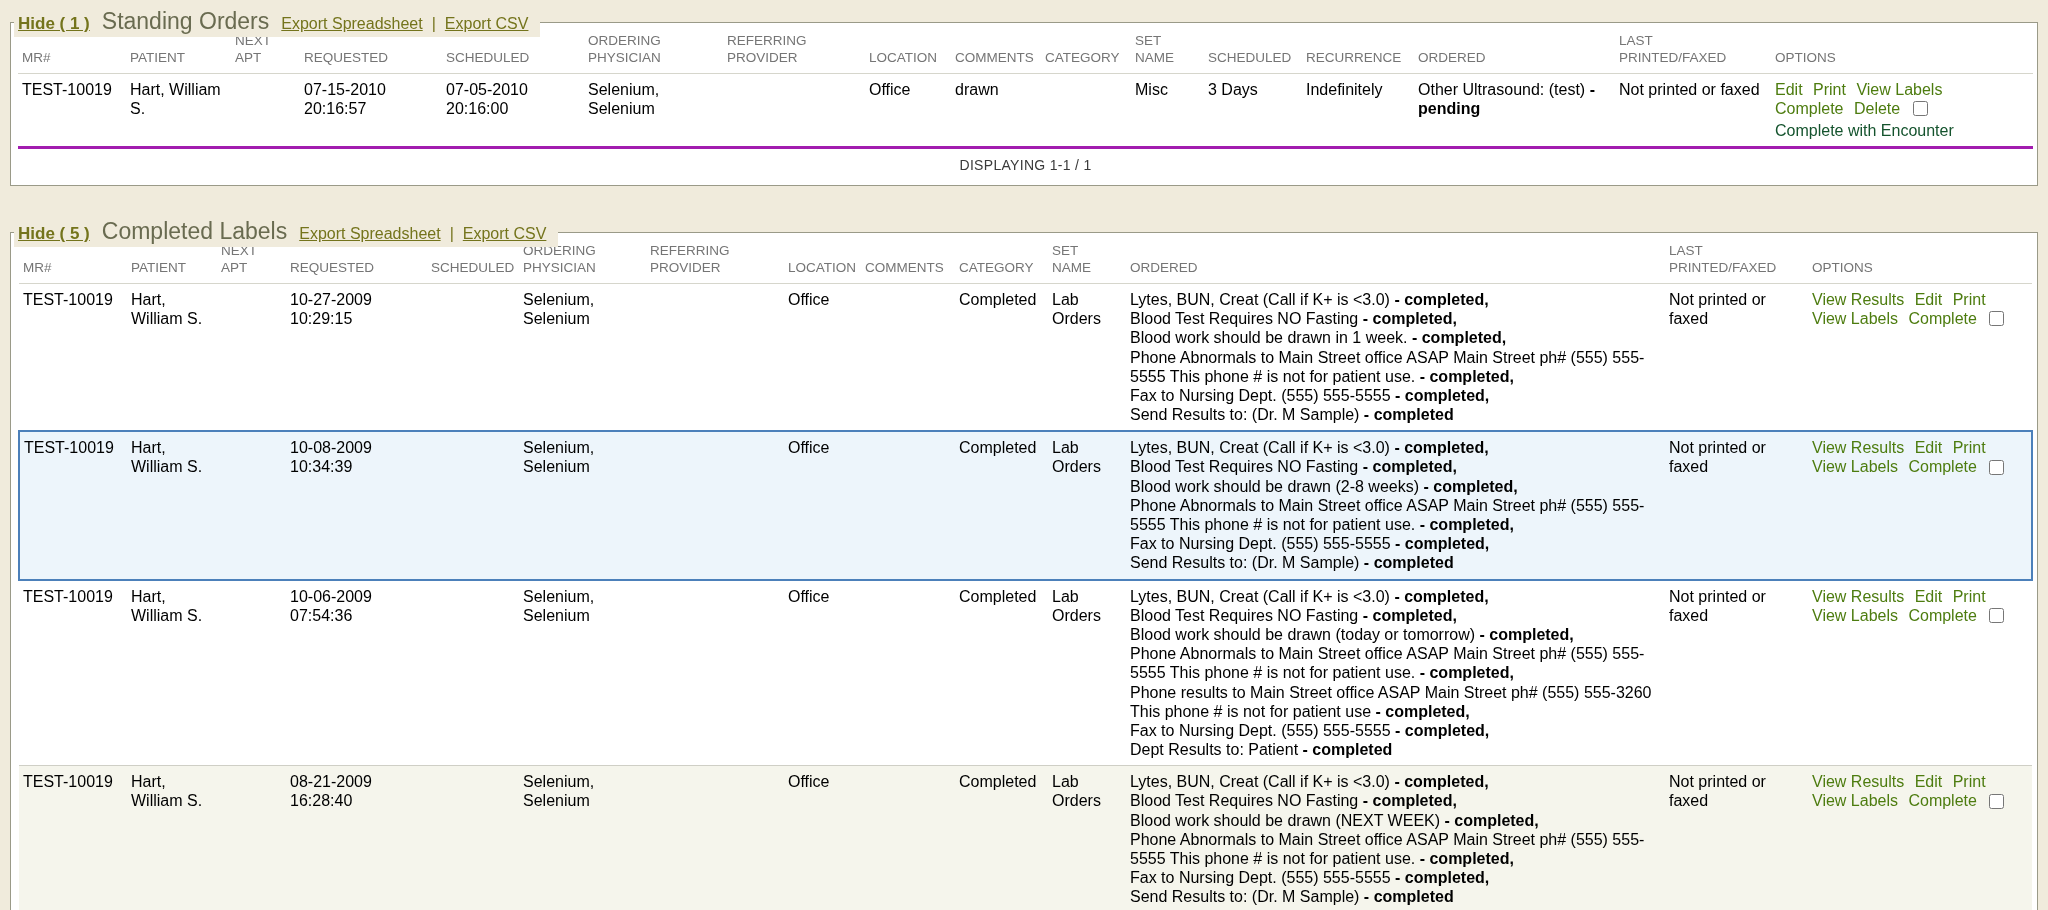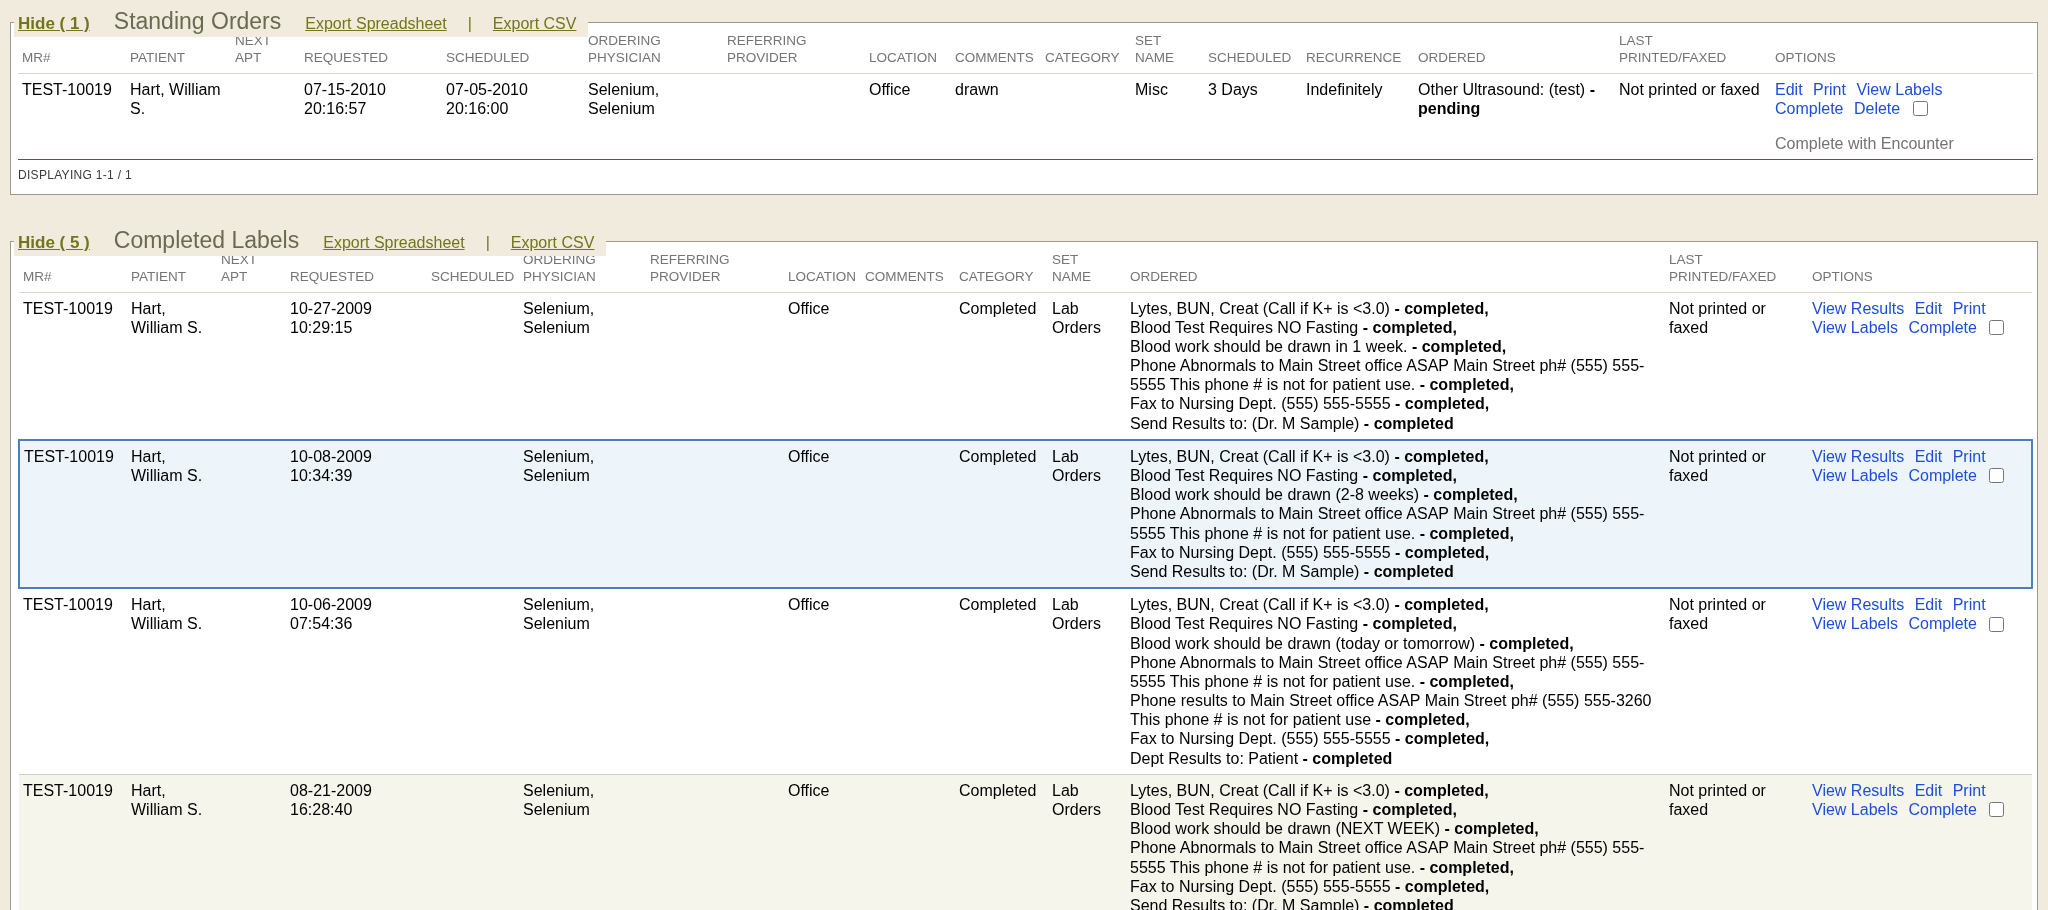--- a/index.html
+++ b/index.html
@@ -3,45 +3,45 @@
 <meta charset="utf-8">
 <style>
   *{box-sizing:border-box;margin:0;padding:0}
   html,body{width:2048px;height:910px;overflow:hidden}
   body{background:#f0ebdc;font-family:"Liberation Sans","DejaVu Sans",sans-serif;font-size:16px;color:#000}
 
   .section{position:relative;margin:0 10px;border:1px solid #9a9a88;background:#fff;padding:4px 7px 6px}
   .section.standing{margin-top:22px}
   .section.completed{margin-top:46px}
 
-  .legend{position:absolute;top:-15px;left:3px;background:#f0ebdc;padding:0 12px 2px 4px;display:flex;align-items:baseline;gap:21px;white-space:nowrap}
+  .legend{position:absolute;top:-15px;left:3px;background:#f0ebdc;padding:0 12px 2px 4px;display:flex;align-items:baseline;gap:9px;white-space:nowrap}
   .legend a{color:#74741c;text-decoration:underline;cursor:pointer}
   .hide-link{font-weight:bold;font-size:17px}
   .section-title{font-size:23px;color:#696b50;margin:0 3px}
   .export-link{font-size:16px}
   .pipe{color:#74741c}
 
   table.orders{width:100%;border-collapse:collapse;table-layout:fixed}
   th{font-size:13.5px;color:#757575;font-weight:400;text-align:left;vertical-align:bottom;
      padding:6px 8px 6px 4px;white-space:pre-line;line-height:1.25;border-bottom:1px solid #d6d6cc}
   th.sortable{cursor:pointer}
   td{vertical-align:top;padding:6px 8px 6px 4px;line-height:1.2;word-wrap:break-word;overflow-wrap:break-word}
   tbody tr+tr td{border-top:1px solid #cfcfc6}
   tbody tr.alt td{background:#f5f5ec}
   tbody tr.highlight td{background:#edf5fb;border-top:2px solid #4c80ba;border-bottom:2px solid #4c80ba}
   tbody tr.highlight td:first-child{border-left:2px solid #4c80ba}
   tbody tr.highlight td:last-child{border-right:2px solid #4c80ba}
 
   .ordered-item .status{font-weight:bold}
 
-  td.options a.opt{color:#1d4ed8;text-decoration:none;cursor:pointer;white-space:nowrap;margin-right:6px}
-  td.options a.opt-tail{display:block;color:#737373;text-decoration:none;cursor:pointer;white-space:nowrap;margin-top:16px}
+  td.options a.opt{color:#4d7c0f;text-decoration:none;cursor:pointer;white-space:nowrap;margin-right:6px}
+  td.options a.opt-tail{display:block;color:#14532d;text-decoration:none;cursor:pointer;white-space:nowrap;margin-top:3px}
   td.options input{vertical-align:middle;width:15px;height:15px;margin:0 4px 2px 2px}
 
-  tfoot td{border-top:1px solid #a21caf;font-size:12px;color:#3a3a3a;
+  tfoot td{border-top:3px solid #a21caf;text-align:center;font-size:14px;color:#3a3a3a;
            padding:8px 0 5px;letter-spacing:.3px}
 </style>
 </head>
 <body>
 
 <div class="section standing">
   <div class="legend">
     <a class="hide-link" href="#">Hide ( 1 )</a>
     <span class="section-title">Standing Orders</span>
     <a class="export-link" href="#">Export Spreadsheet</a>

